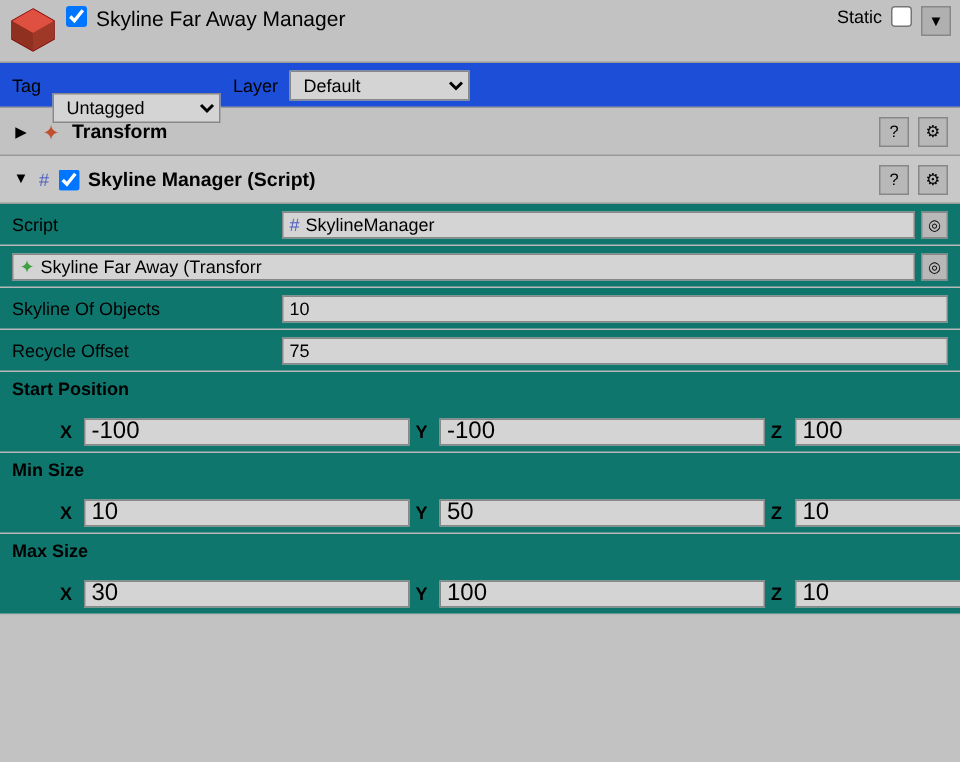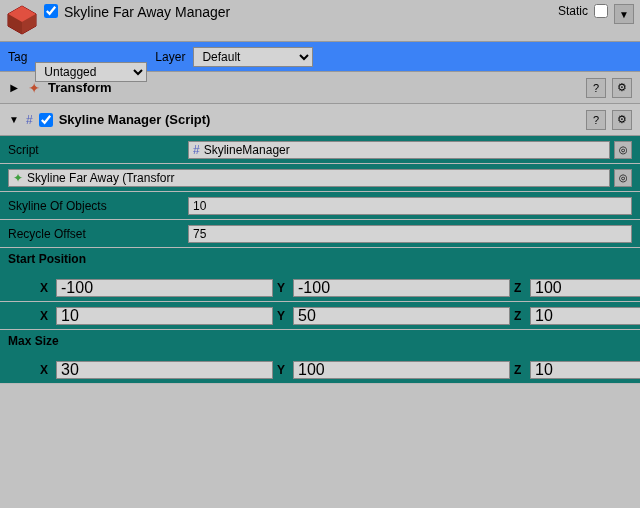--- a/index.html
+++ b/index.html
@@ -55,21 +55,21 @@
       display: flex;
       align-items: center;
       justify-content: center;
       font-size: 10px;
     }
 
     
     .tag-layer-bar {
       display: flex;
       align-items: center;
-      background: #3b82f6;
+      background: #1d4ed8;
       padding: 4px 8px;
       height: 30px;
       gap: 8px;
       border-bottom: 1px solid #999;
     }
 
     .tag-label, .layer-label {
       font-size: 12px;
       color: #000;
     }
@@ -378,20 +378,23 @@
     <div class="xyz-group">
       <span class="xyz-label">X</span>
       <input class="xyz-input" type="text" value="-100" style="">
       <span class="xyz-label">Y</span>
       <input class="xyz-input" type="text" value="-100" style="">
       <span class="xyz-label">Z</span>
       <input class="xyz-input" type="text" value="100" style="">
     </div>
   </div>
 
+  <div class="section-label-row">
+    <span class="section-label">Min Size</span>
+  </div>
 
   <div class="xyz-row">
     <div class="xyz-indent"></div>
     <div class="xyz-group">
       <span class="xyz-label">X</span>
       <input class="xyz-input" type="text" value="10" style="">
       <span class="xyz-label">Y</span>
       <input class="xyz-input" type="text" value="50" style="">
       <span class="xyz-label">Z</span>
       <input class="xyz-input" type="text" value="10" style="">

